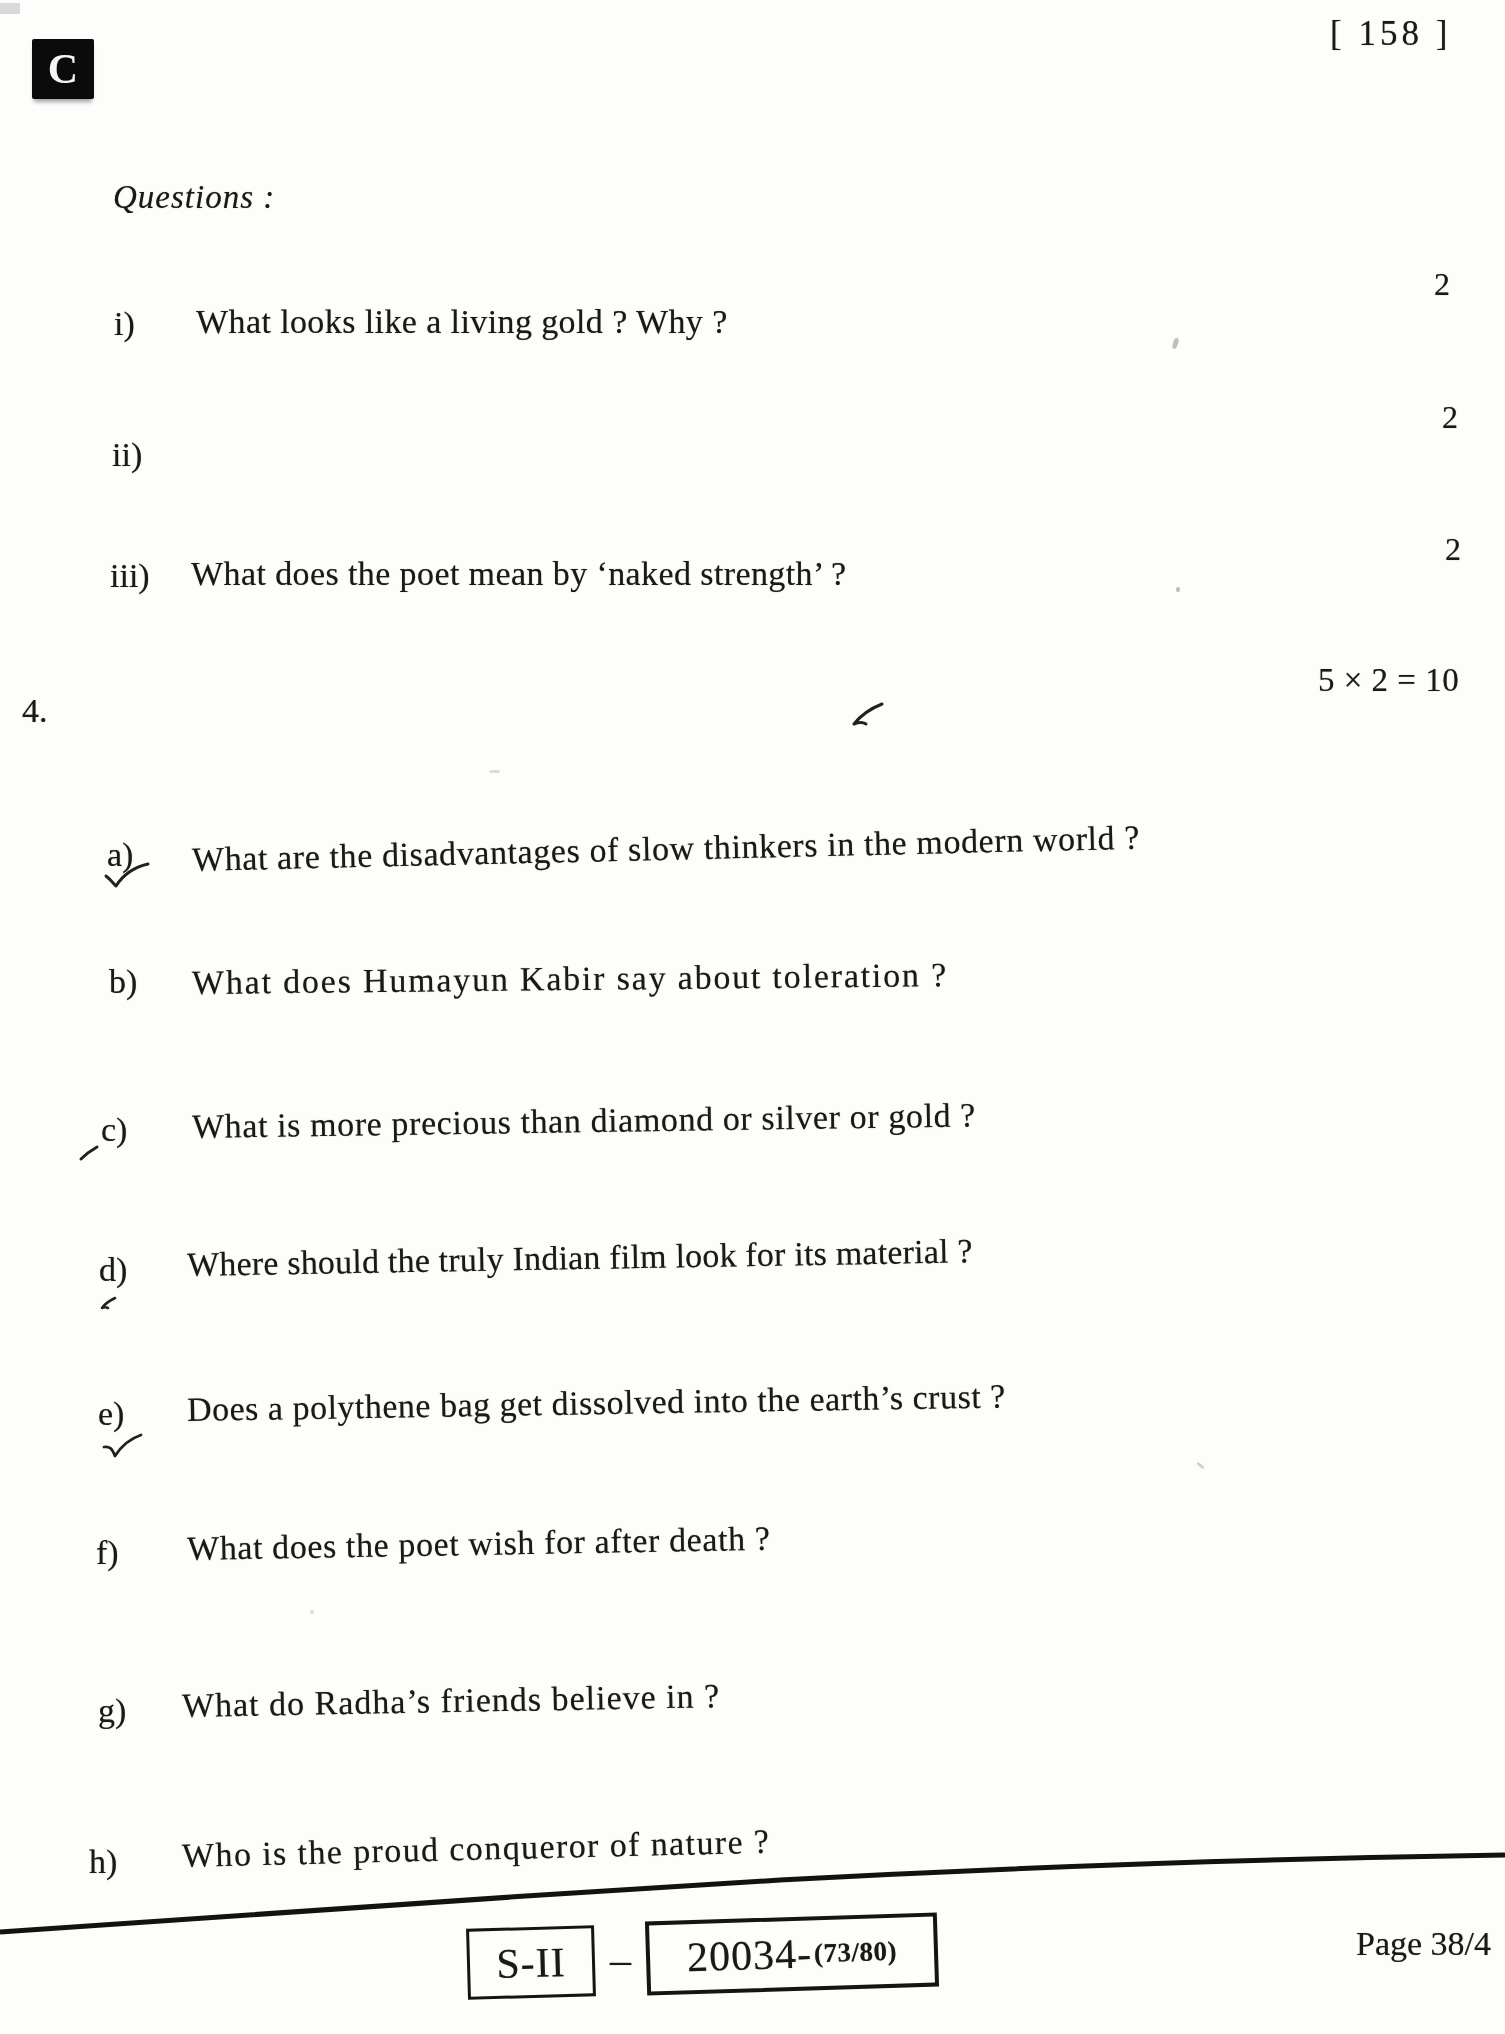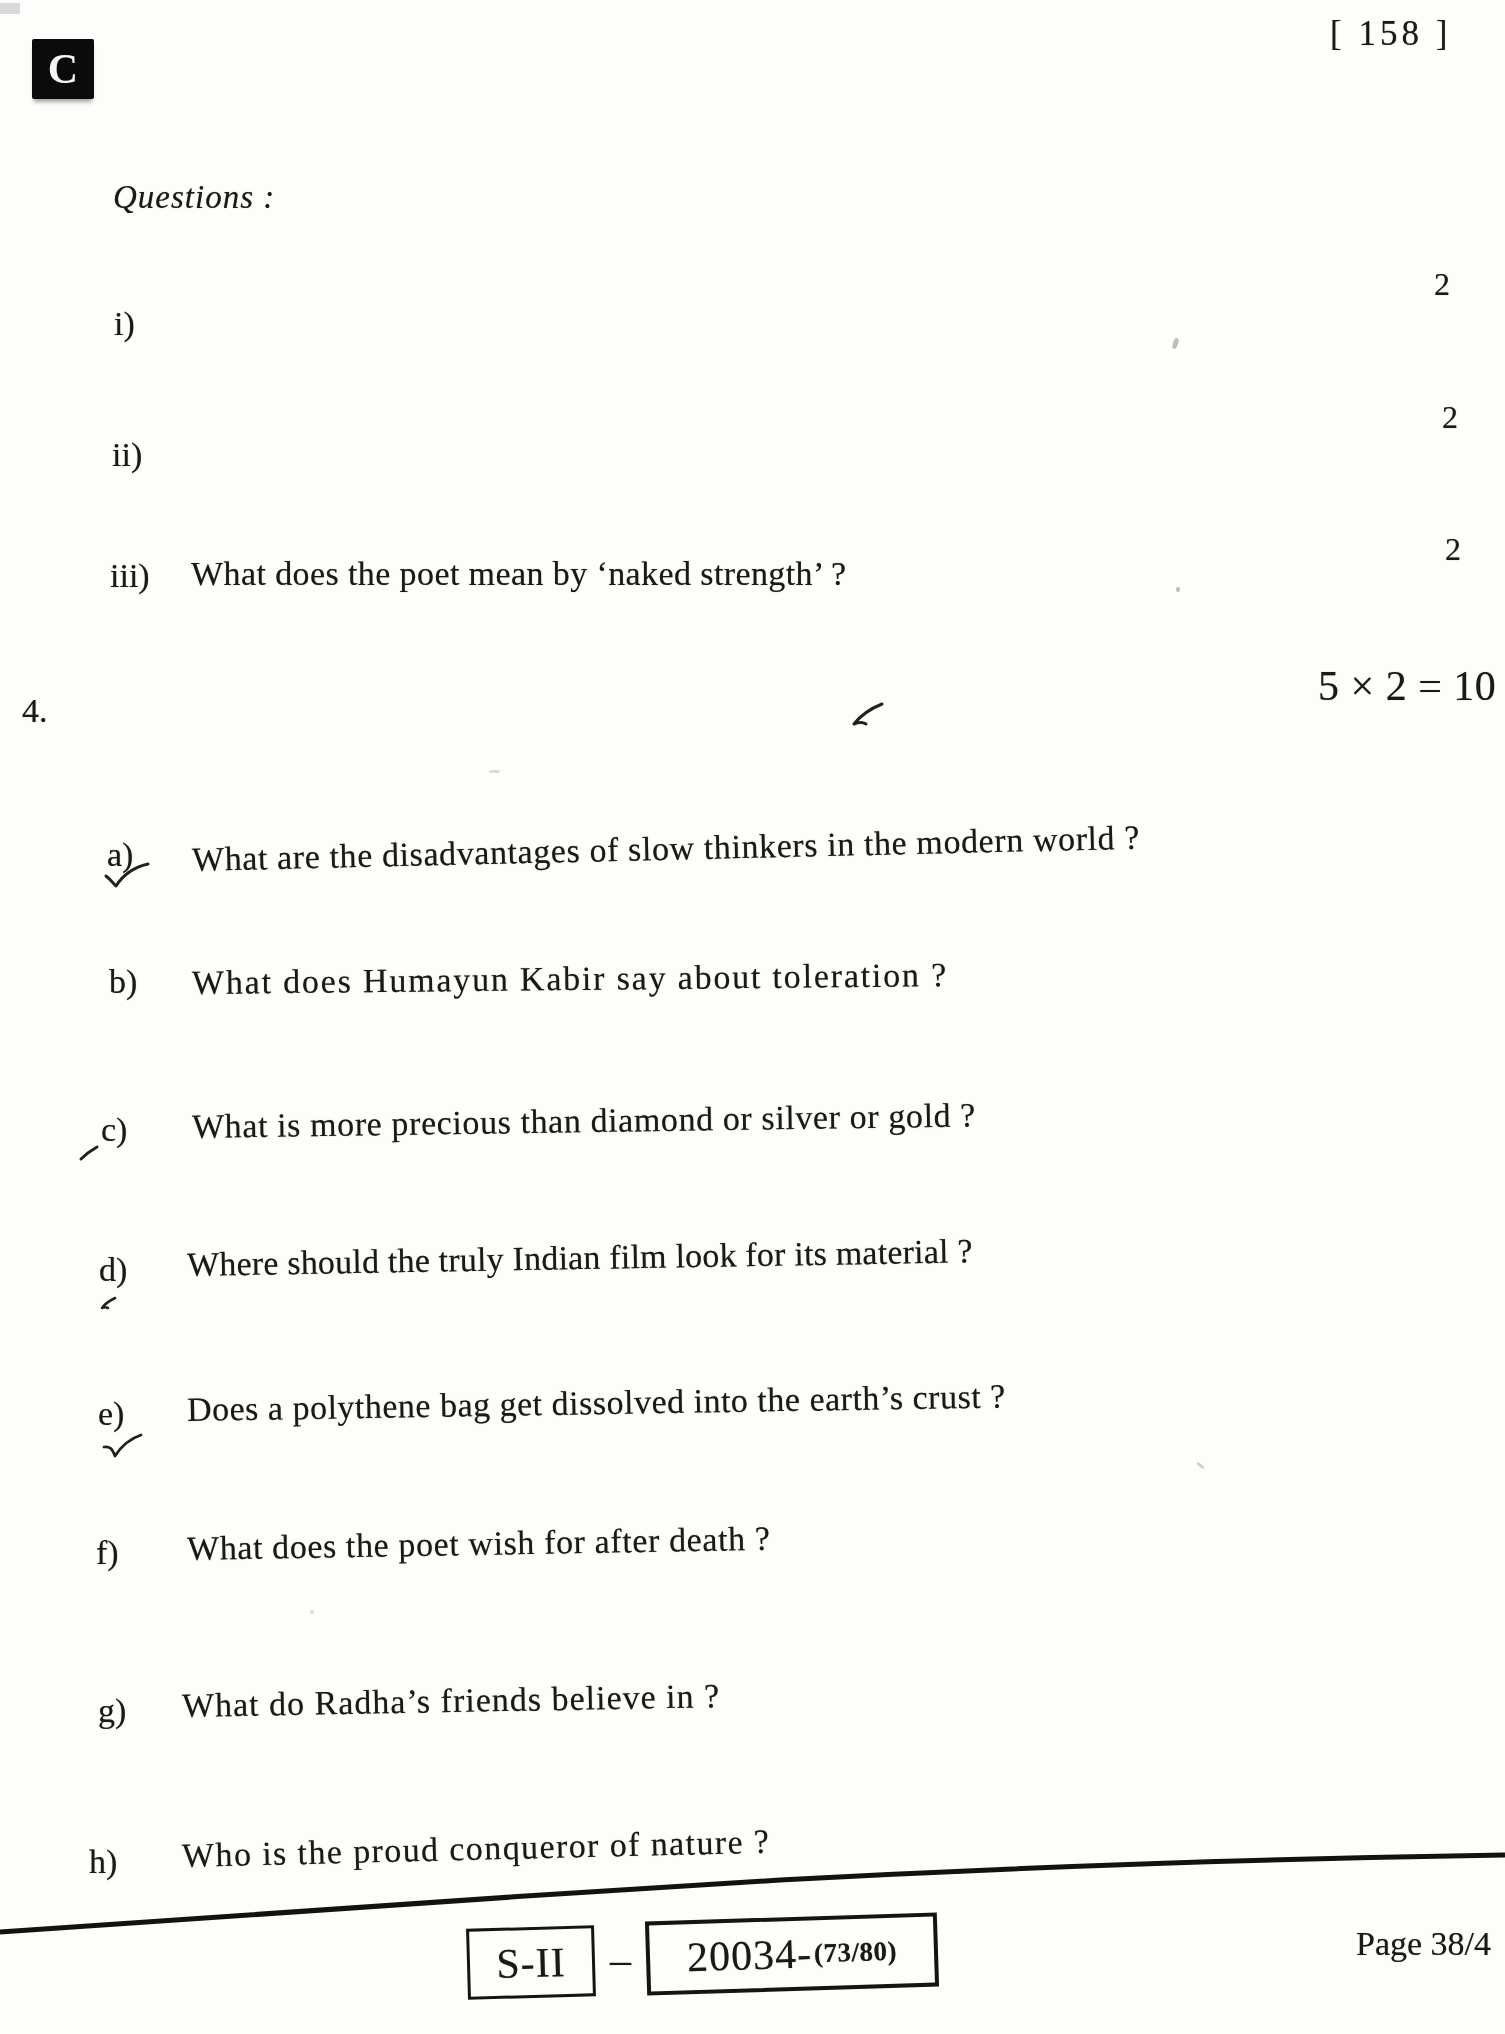--- a/index.html
+++ b/index.html
@@ -41,21 +41,21 @@
     font-style: italic; font-size: 33px; letter-spacing: 1px; white-space: nowrap;
   }
 
   .q-label, .q-text, .q4-num, .q4-text, .marks, .marks-formula {
     position: absolute; white-space: nowrap;
   }
   .q-label { font-size: 34px; }
   .q-text  { font-size: 34px; letter-spacing: 0.4px; }
 
   .marks { font-size: 32px; }
-  .marks-formula { font-size: 42px; letter-spacing: 0.5px; }
+  .marks-formula { font-size: 33px; letter-spacing: 0.5px; }
 
   .q4-num  { left: 22px;  top: 692px; font-size: 34px; }
   .q4-text { left: 110px; top: 692px; font-size: 34px; letter-spacing: 0.4px; }
   .q4-text .it { font-style: italic; margin: 0 9px 0 8px; }
 
   .pen { position: absolute; }
   .pen path {
     fill: none; stroke: #24211d; stroke-linecap: round; stroke-linejoin: round;
   }
 
@@ -92,20 +92,21 @@
 
   <div class="page-num-top ink">[ 158 ]</div>
 
   <div class="questions-heading ink">Questions :</div>
 
   <div class="marks ink" style="left:1434px; top:266px;">2</div>
   <div class="marks ink" style="left:1442px; top:399px;">2</div>
   <div class="marks ink" style="left:1445px; top:531px;">2</div>
 
   <span class="q-label ink" style="left:114px; top:305px;">i)</span>
+  <span class="q-text ink" style="left:196px; top:303px;">What looks like a living gold ? Why ?</span>
 
   <span class="q-label ink" style="left:112px; top:436px;">ii)</span>
 
   <span class="q-label ink" style="left:110px; top:557px;">iii)</span>
   <span class="q-text ink" style="left:191px; top:555px;">What does the poet mean by ‘naked strength’ ?</span>
 
   <span class="q4-num ink">4.</span>
   <div class="marks-formula ink" style="left:1318px; top:662px;">5 × 2 = 10</div>
 
   <svg class="pen" style="left:849px; top:700px;" width="36" height="30" viewBox="0 0 36 30">

